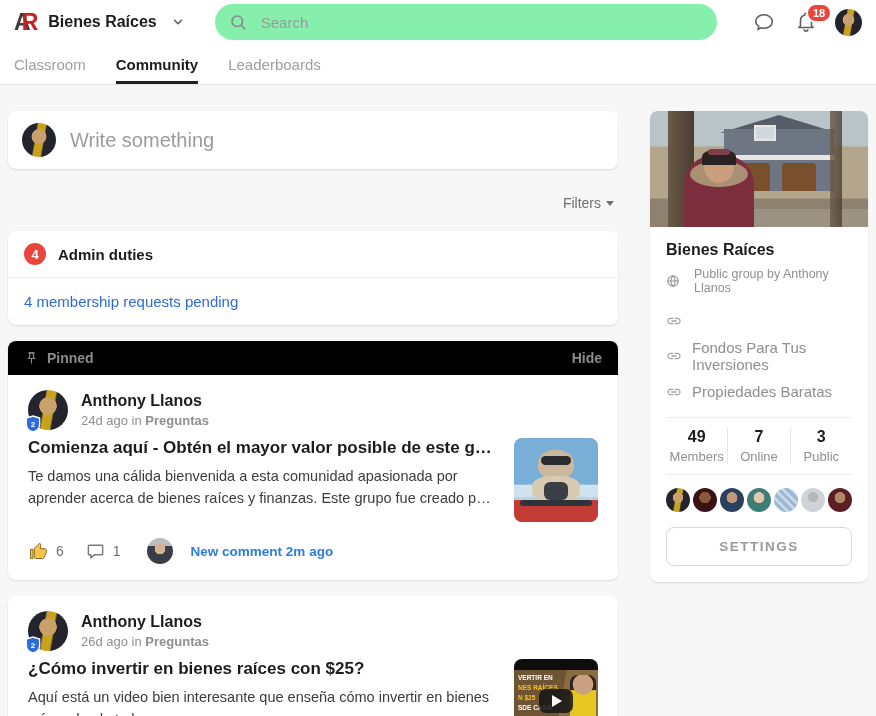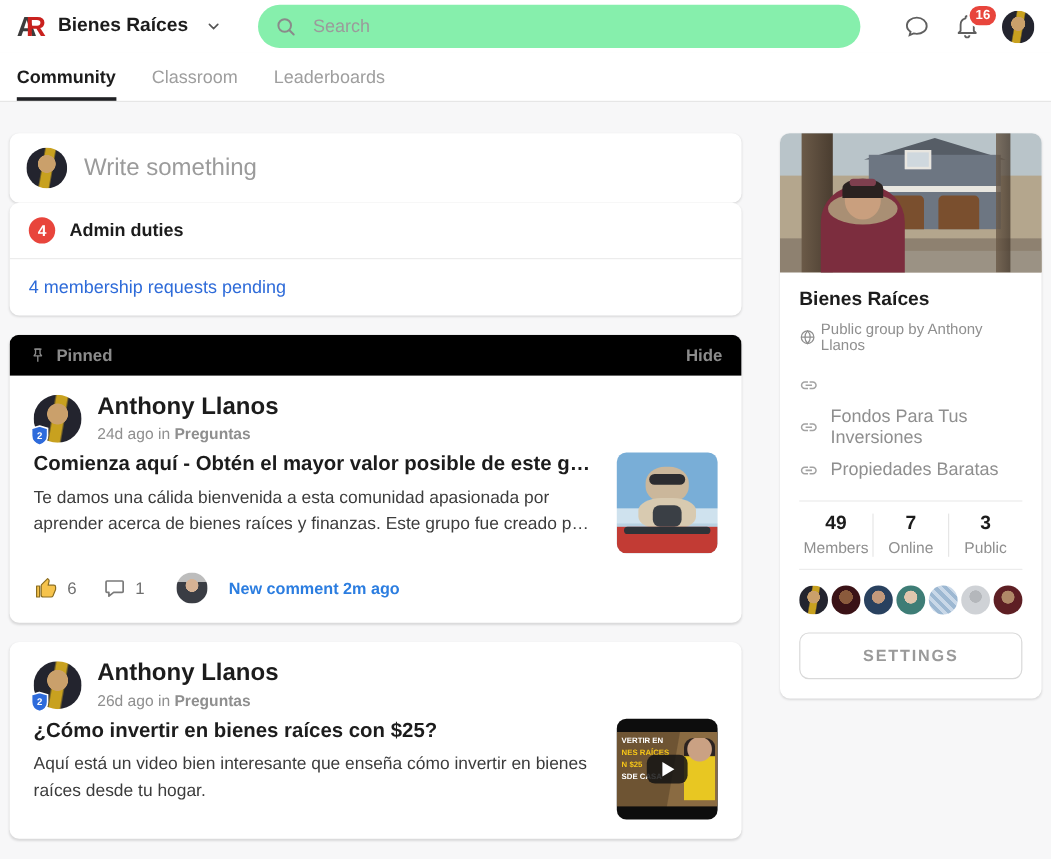--- a/index.html
+++ b/index.html
@@ -69,21 +69,21 @@
   
   .post-card{margin-bottom:16px; overflow:hidden;}
   .pinbar{display:flex; align-items:center; background:#000000; padding:9px 16px; color:#8b8b8b;}
   .pinbar .plabel{font-size:14px; font-weight:600; margin-left:8px;}
   .pinbar .hide{margin-left:auto; font-size:14px; font-weight:600; cursor:pointer;}
   .post{padding:15px 20px 16px;}
   .p-head{display:flex; gap:13px; align-items:center;}
   .p-avwrap{position:relative; width:40px; height:40px; flex:none; cursor:pointer;}
   .p-avwrap .avatar{width:40px; height:40px;}
   .lvl{position:absolute; left:-3px; bottom:-3px;}
-  .p-name{font-size:20px; font-weight:700; cursor:pointer;}
+  .p-name{font-size:16px; font-weight:700; cursor:pointer;}
   .p-meta{font-size:13px; color:var(--muted); margin-top:3px;}
   .p-meta b{font-weight:600;}
   .p-cols{display:flex; gap:16px; margin-top:8px;}
   .p-left{flex:1; min-width:0;}
   .p-title{font-size:17px; font-weight:700; white-space:nowrap; overflow:hidden;
            text-overflow:ellipsis; margin-bottom:8px; cursor:pointer;}
   .p-body{font-size:14.5px; color:#3c3c3c; line-height:1.5; display:-webkit-box;
           -webkit-line-clamp:2; -webkit-box-orient:vertical; overflow:hidden;}
   .thumb{width:84px; height:84px; border-radius:8px; flex:none; position:relative; overflow:hidden; cursor:pointer;}
   .p-foot{display:flex; align-items:center; margin-top:16px; gap:8px;}
@@ -137,21 +137,21 @@
             background:#7c2d3e; border-radius:30px 30px 0 0;}
   .cv-fur{position:absolute; left:40px; bottom:40px; width:58px; height:26px; border-radius:50%;
           background:#a98f74;}
   .cv-face{position:absolute; left:54px; bottom:44px; width:30px; height:32px; border-radius:50%;
            background:#c99f7e;}
   .cv-hair{position:absolute; left:52px; bottom:62px; width:34px; height:16px; border-radius:50% 50% 0 0;
            background:#2a2220;}
   .cv-sun{position:absolute; left:58px; bottom:72px; width:22px; height:6px; border-radius:3px; background:#7e3f4e;}
   .side-body{padding:14px 16px 16px;}
   .s-title{font-size:16px; font-weight:700;}
-  .s-meta{display:flex; align-items:center; gap:4px; color:var(--muted); font-size:12.5px; margin-top:8px;}
+  .s-meta{display:flex; align-items:center; gap:14px; color:var(--muted); font-size:12.5px; margin-top:8px;}
   .s-desc{font-size:14.5px; line-height:1.55; margin-top:12px; color:#1e1e1e;}
   .s-links{margin-top:13px;}
   .s-link{display:flex; align-items:center; gap:10px; color:var(--muted); font-size:15px;
           padding:5px 0; cursor:pointer;}
   .s-link svg{color:#a3a3a3; flex:none;}
   .stats{display:flex; text-align:center; padding:10px 0; margin-top:12px;
          border-top:1px solid var(--divider); border-bottom:1px solid var(--divider);}
   .stat{flex:1;}
   .stat + .stat{border-left:1px solid #e6e6e6;}
   .stat .v{font-size:16px; font-weight:700;}
@@ -188,40 +188,46 @@
   <span class="hdr-ic">
     <svg width="22" height="22" viewBox="0 0 24 24" fill="none" stroke="currentColor" stroke-width="1.7">
         <path d="M12 4C6.9 4 3 7.2 3 11.2c0 2.3 1.3 4.3 3.3 5.6L5.5 20l3.6-1.6c.9.2 1.9.4 2.9.4 5.1 0 9-3.2 9-7.2S17.1 4 12 4z"></path>
       </svg>
   </span>
   <span class="hdr-ic">
     <svg width="22" height="22" viewBox="0 0 24 24" fill="none" stroke="currentColor" stroke-width="1.7" stroke-linejoin="round">
         <path d="M18 16v-5.5C18 7.5 16 5.3 13.5 4.7V4a1.5 1.5 0 0 0-3 0v.7C8 5.3 6 7.5 6 10.5V16l-1.8 2h15.6L18 16z"></path>
         <path d="M10 20a2 2 0 0 0 4 0"></path>
       </svg>
-    <span class="badge">16</span>
+    <span class="badge">18</span>
   </span>
   <div class="avatar av-anthony hdr-av"></div>
 </div>
 
 <div class="tabs">
+  <div class="tab">Classroom</div>
   <div class="tab active">Community</div>
-  <div class="tab">Classroom</div>
   <div class="tab">Leaderboards</div>
 </div>
 
 <div class="content">
 
   <div class="main">
 
     <div class="card compose">
       <div class="avatar av-anthony"></div>
       <div class="compose-ph">Write something</div>
     </div>
 
+    <div class="filters-row">
+      <div class="filters">
+        <span>Filters</span>
+        <span class="caret"></span>
+      </div>
+    </div>
 
     <div class="card admin">
       <div class="admin-r1">
         <div class="num-badge">4</div>
         <div class="admin-title">Admin duties</div>
       </div>
       <div class="hr"></div>
       <a class="admin-link">4 membership requests pending</a>
     </div>
 

